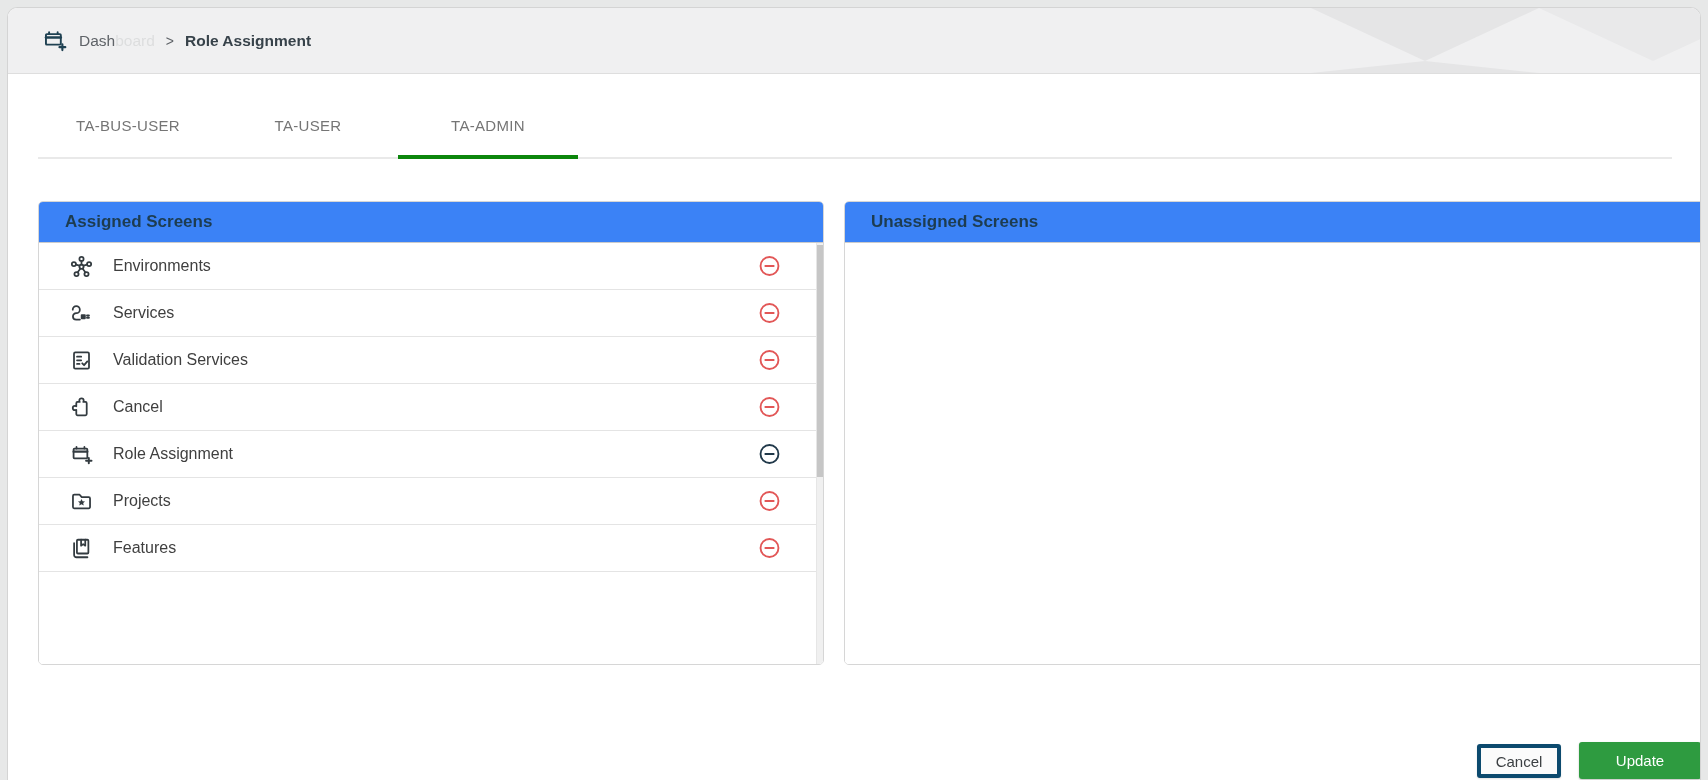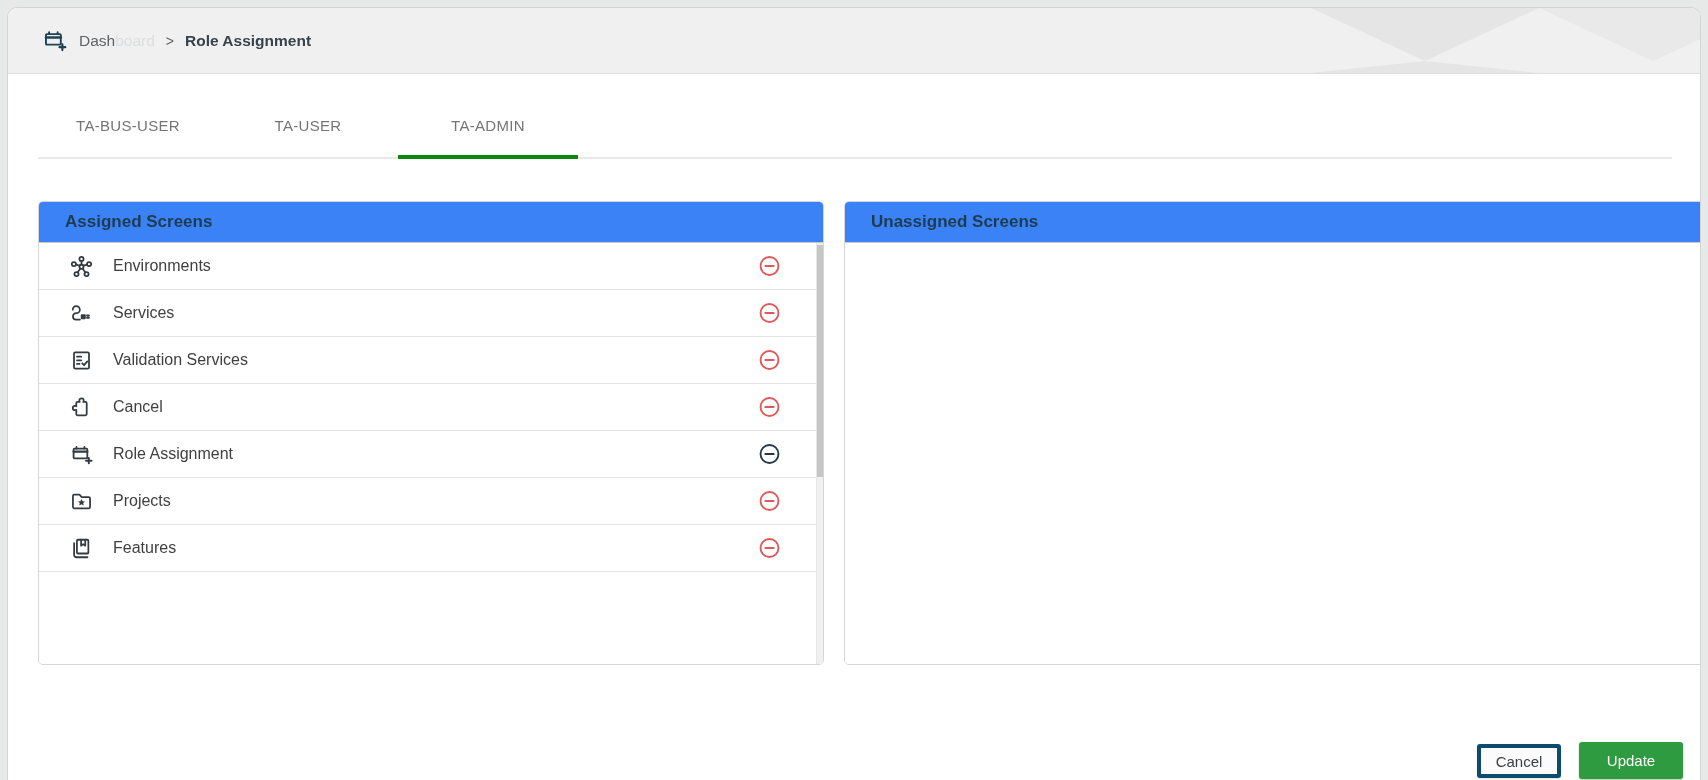--- a/index.html
+++ b/index.html
@@ -60,21 +60,21 @@
   .scrollbar-track { position:absolute; right:0; top:0; bottom:0; width:7px;
                      background:#f0f0f0; border-left:1px solid #e6e6e6; }
   .scrollbar-thumb { position:absolute; left:0; top:2px; width:100%; background:#c6c6c6; }
 
   
   .btn { position:absolute; display:flex; align-items:center; justify-content:center;
          font-size:15px; border-radius:3px; cursor:pointer; }
   .btn-cancel { left:1469px; top:736px; width:84px; height:34px; background:#fbfbfb;
                 border:4px solid #0c4a6e; color:#3c4043;
                 box-shadow:0 1px 2px rgba(0,0,0,0.12); }
-  .btn-update { left:1571px; top:734px; width:104px; height:37px;
+  .btn-update { left:1571px; top:734px; width:122px; height:37px;
                 background:var(--update-button,#2e9b40); color:#ffffff; border:none;
                 box-shadow:0 1px 2px rgba(0,0,0,0.25); }
 </style>
 </head>
 <body>
 
 <div class="card">
 
   <div class="header-band">
     <div class="deco">

